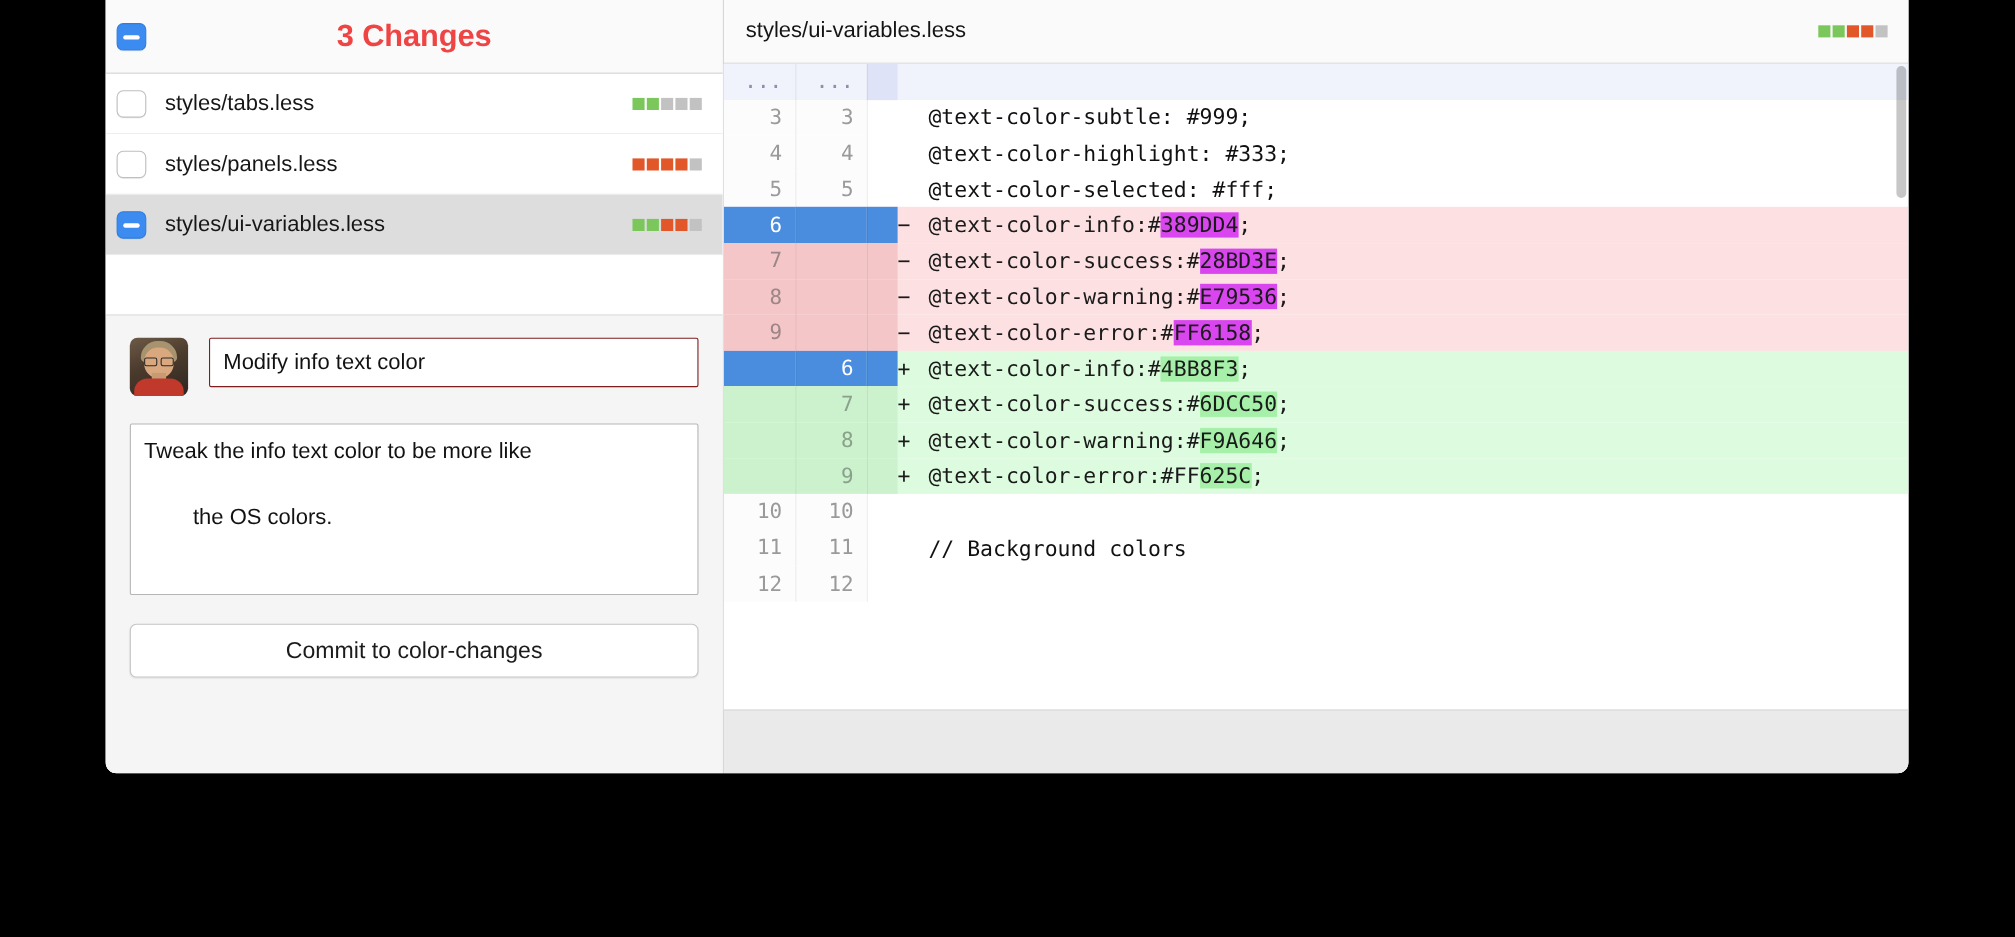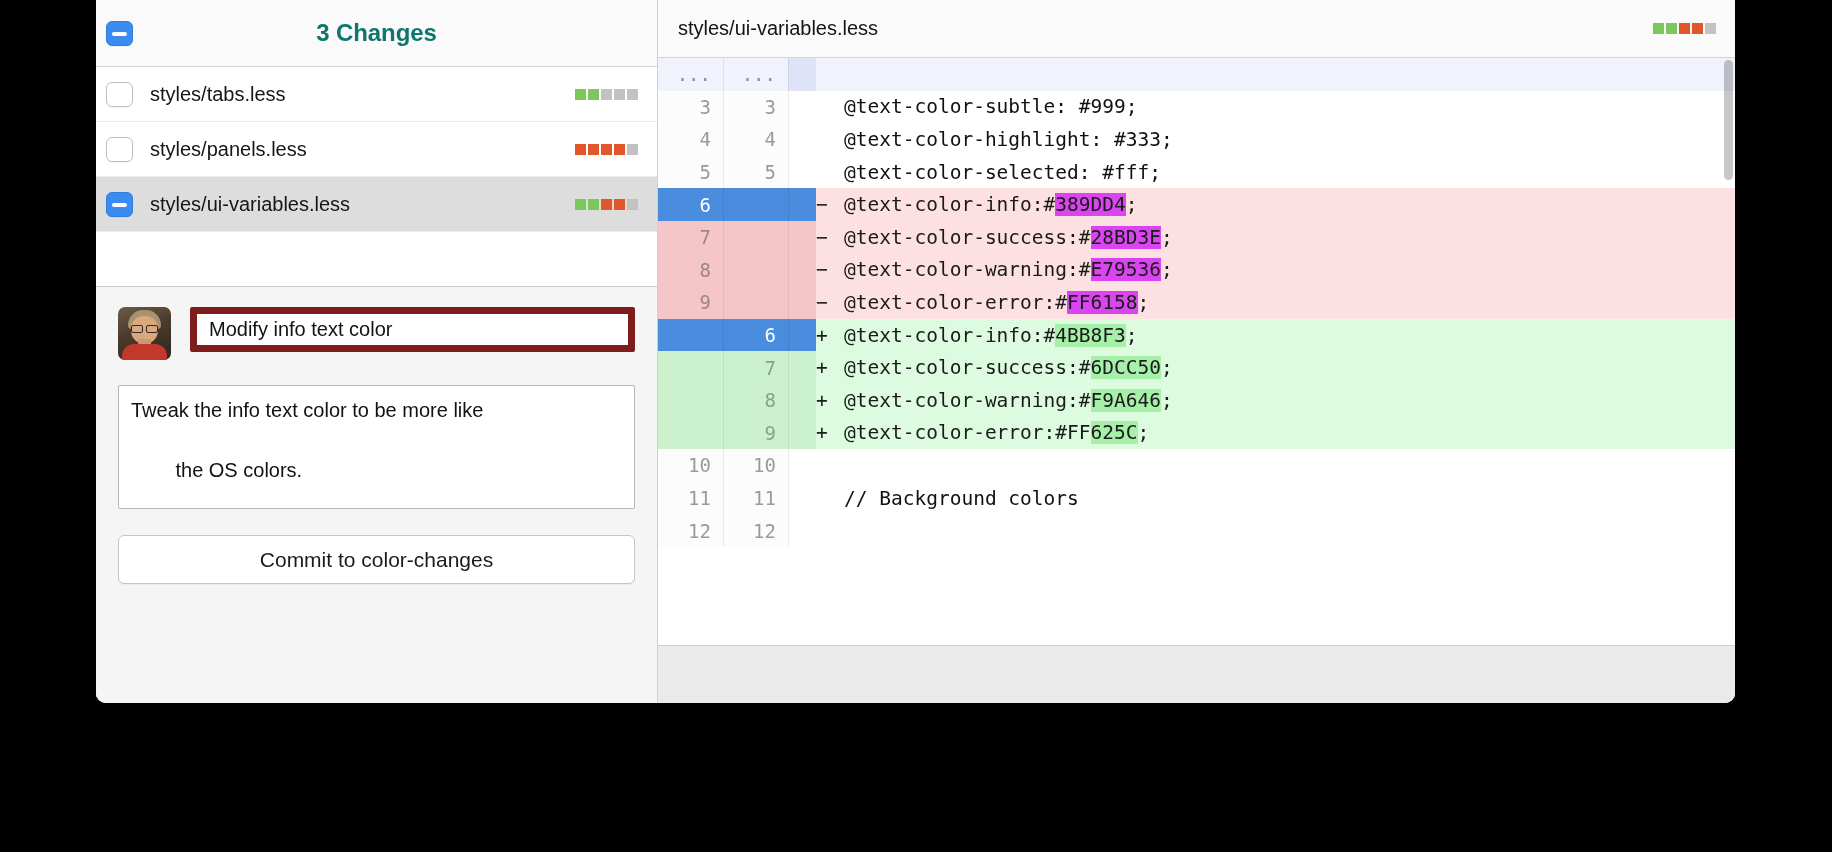--- a/index.html
+++ b/index.html
@@ -46,23 +46,23 @@
     background: #fafafa;
     border-bottom: 1px solid #d4d4d4;
     display: flex;
     align-items: center;
     position: relative;
   }
   .sb-header-title {
     position: absolute;
     left: 0; right: 0;
     text-align: center;
-    font-size: 24px;
+    font-size: 28px;
     font-weight: bold;
-    color: #0f766e;
+    color: #ef4444;
     letter-spacing: -0.1px;
   }
 
   
   .cbox {
     width: 27px;
     height: 25px;
     border-radius: 6px;
     background: #ffffff;
     border: 1px solid #bfbfbf;
@@ -167,32 +167,32 @@
   }
   .avatar .neck {
     position: absolute; left: 20px; bottom: 12px; width: 13px; height: 9px;
     background: #c79a72;
   }
 
   .summary-input {
     flex: 1 1 auto;
     height: 45px;
     background: #ffffff;
-    border: 7px solid #7f1d1d;
+    border: 1px solid #7f1d1d;
     border-radius: 2px;
     display: flex;
     align-items: center;
     padding: 0 12px;
     font-size: 20px;
     color: #121212;
   }
 
   .desc-box {
     margin-top: 25px;
-    height: 124px;
+    height: 156px;
     background: #ffffff;
     border: 1px solid #b5b5b5;
     border-radius: 2px;
     padding: 9px 12px;
     font-size: 20px;
     line-height: 30px;
     color: #121212;
     white-space: pre-wrap;
     overflow: hidden;
   }

